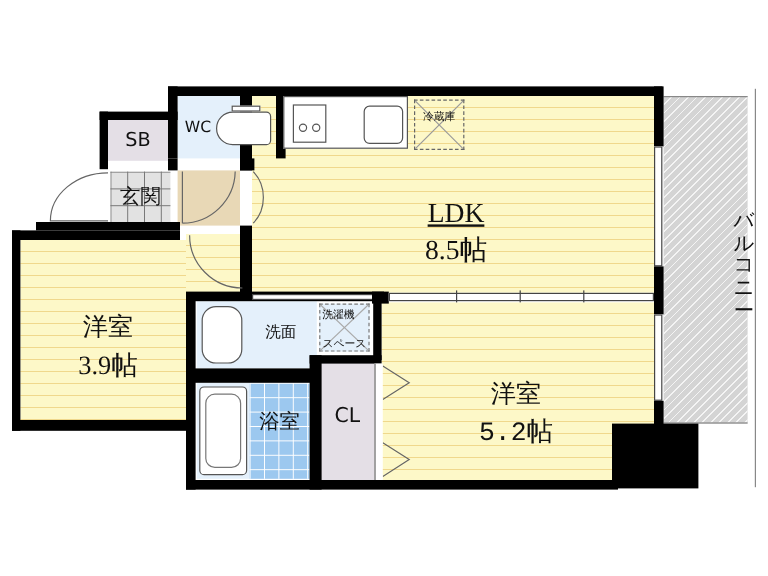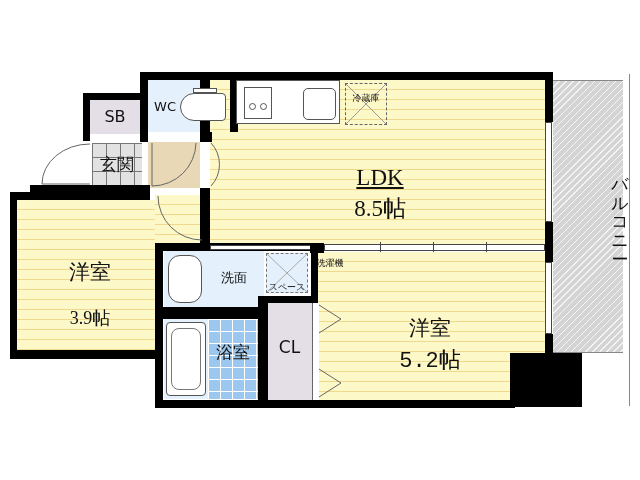--- a/index.html
+++ b/index.html
@@ -109,21 +109,21 @@
 <div class="lbl" style="left:346px;top:93px;width:40px;font-size:9px;">冷蔵庫</div>
 
 <div class="abs fixture" style="left:168px;top:255px;width:34px;height:48px;border-radius:12px;"></div>
 
 <div class="abs" style="left:266px;top:253px;width:42px;height:40px;border:1px dashed #777;background:#e4f0fb;">
   <svg width="40" height="38" style="position:absolute;left:0;top:0;">
       <line x1="0" y1="0" x2="40" y2="38" stroke="#aaa"></line>
       <line x1="40" y1="0" x2="0" y2="38" stroke="#aaa"></line>
     </svg>
 </div>
-<div class="lbl" style="left:266px;top:258px;width:32px;font-size:9px;margin-left:48px;">洗濯機</div>
+<div class="lbl" style="left:266px;top:258px;width:32px;font-size:9px;">洗濯機</div>
 <div class="lbl" style="left:266px;top:282px;width:42px;font-size:9px;">スペース</div>
 
 <div class="abs fixture" style="left:166px;top:322px;width:40px;height:74px;border-radius:4px;"></div>
 <div class="abs" style="left:171px;top:328px;width:30px;height:62px;border:1px solid #777;border-radius:8px;"></div>
 
 <svg class="abs" style="left:40px;top:143px;" width="52" height="42">
     <path d="M50 1 A48 40 0 0 0 2 41 L50 41" fill="none" stroke="#666"></path>
   </svg>
 <svg class="abs" style="left:150px;top:142px;" width="48" height="46">
     <path d="M2 44 L2 1 M2 44 A44 44 0 0 0 46 1" fill="none" stroke="#666"></path>
@@ -137,19 +137,19 @@
 <svg class="abs" style="left:319px;top:303px;" width="26" height="95">
     <path d="M0 2 L22 16 L0 30 M0 66 L22 80 L0 94" fill="none" stroke="#666"></path>
   </svg>
 
 <div class="lbl" style="left:90px;top:108px;width:50px;font-size:16px;">SB</div>
 <div class="lbl" style="left:150px;top:100px;width:30px;font-size:13px;">WC</div>
 <div class="lbl" style="left:92px;top:155px;width:50px;font-size:17px;">玄関</div>
 <div class="lbl serif" style="left:330px;top:165px;width:100px;font-size:23px;text-decoration:underline;">LDK</div>
 <div class="lbl serif" style="left:330px;top:196px;width:100px;font-size:23px;">8.5帖</div>
 <div class="lbl" style="left:45px;top:260px;width:90px;font-size:21px;">洋室</div>
-<div class="lbl serif" style="left:45px;top:308px;width:90px;font-size:18px;">3.9帖</div>
+<div class="lbl serif" style="left:45px;top:292px;width:90px;font-size:22px;">3.9帖</div>
 <div class="lbl" style="left:208px;top:271px;width:52px;font-size:13px;">洗面</div>
 <div class="lbl" style="left:208px;top:343px;width:50px;font-size:17px;">浴室</div>
 <div class="lbl" style="left:267px;top:338px;width:45px;font-size:17px;">CL</div>
 <div class="lbl" style="left:380px;top:316px;width:100px;font-size:21px;">洋室</div>
 <div class="lbl serif" style="left:380px;top:349px;width:100px;font-size:22px;font-family:Liberation Mono, monospace;">5.2帖</div>
 <div class="lbl" style="left:578px;top:175px;width:20px;font-size:17px;white-space:normal;word-break:break-all;line-height:1.1;margin-left:32px;">バルコニー</div>
 
 </body></html>

